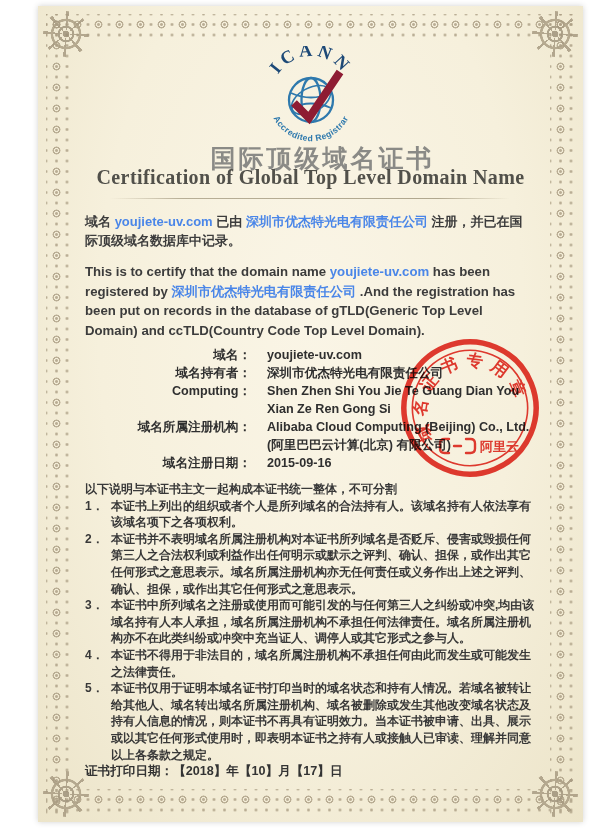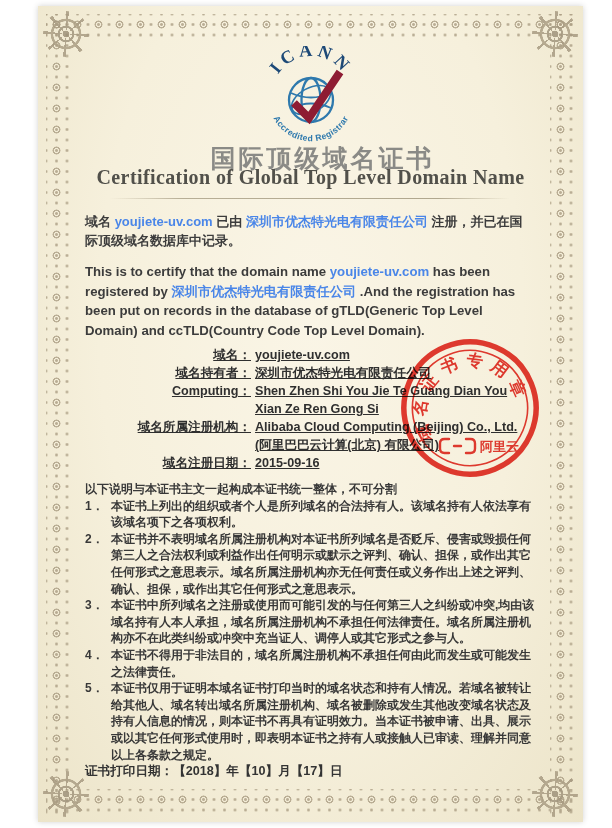--- a/index.html
+++ b/index.html
@@ -36,21 +36,21 @@
   .divider{position:absolute;top:192px;left:72px;width:400px;height:1px;
     background:linear-gradient(90deg, rgba(0,0,0,0), #b7ae96 18%, #b0a78e 82%, rgba(0,0,0,0));}
 
   .para{position:absolute;left:47px;width:447px;margin:0;color:#3c3c3c;font-weight:600;}
   .p-zh{top:206px;font-size:13px;line-height:19px;}
   .p-en{top:256px;font-size:13.2px;line-height:19.5px;font-weight:600;}
   .blue{color:#4a86e8;}
 
   .details{position:absolute;top:340px;left:47px;width:447px;font-size:12.6px;line-height:18px;
     color:#2f2f2f;font-weight:600;}
-  .drow{display:grid;grid-template-columns:166px 1fr;column-gap:4px;text-decoration:underline;}
+  .drow{display:grid;grid-template-columns:166px 1fr;column-gap:16px;}
   .dlabel{text-align:right;white-space:nowrap;}
   .dvalue{text-align:left;}
 
   .stamp{position:absolute;top:326px;left:356px;width:152px;height:152px;
     opacity:.9;mix-blend-mode:multiply;}
 
   .terms{position:absolute;top:475px;left:47px;width:450px;margin:0;
     font-size:12px;line-height:16.6px;color:#383838;font-weight:600;}
   .terms-intro{margin:0 0 0 0;}
   .titem{display:grid;grid-template-columns:26px 1fr;}

